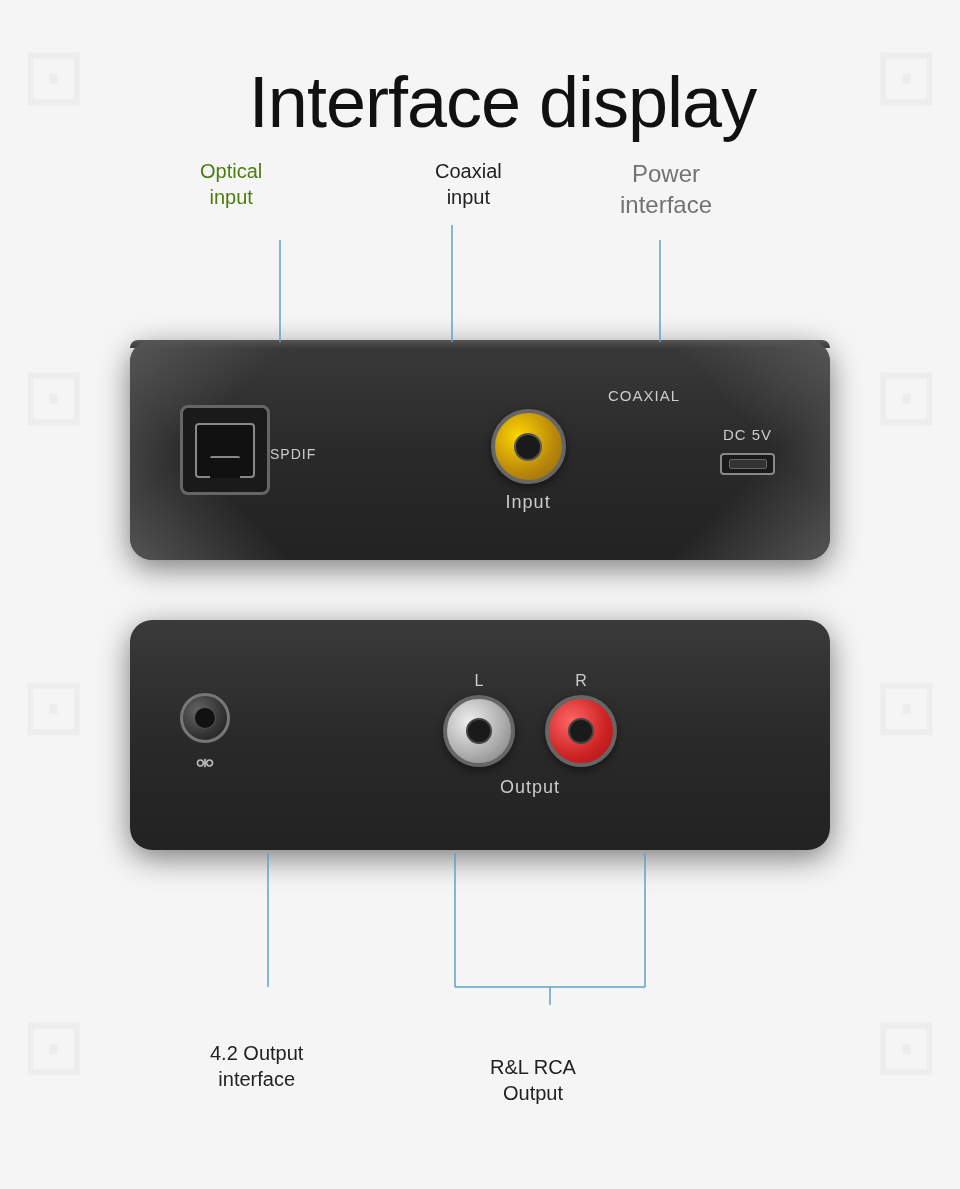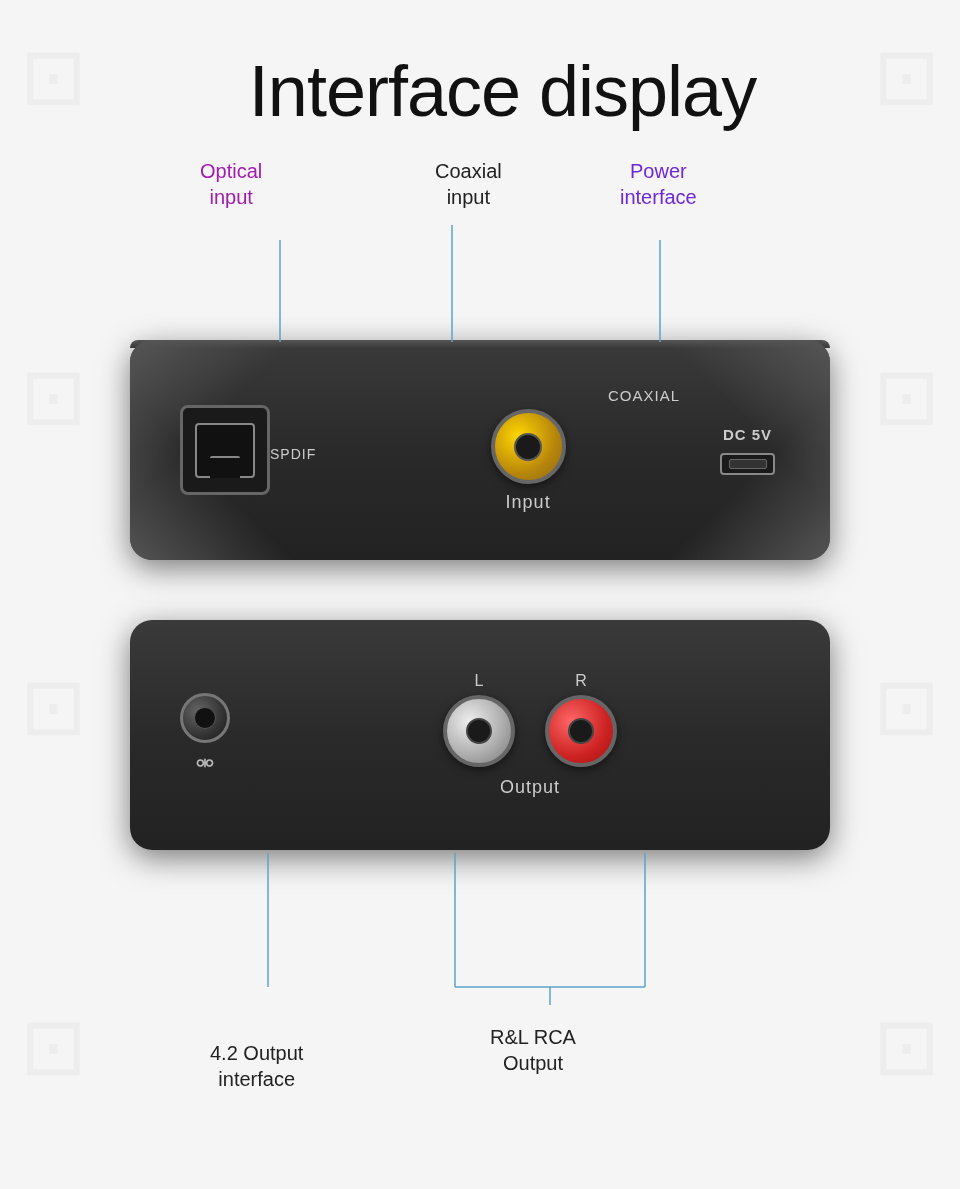--- a/index.html
+++ b/index.html
@@ -176,21 +176,20 @@
       letter-spacing: 1px;
     }
 
     
     .power-section {
       display: flex;
       flex-direction: column;
       align-items: center;
       margin-left: auto;
       margin-right: 15px;
-      font-weight: bold;
     }
 
     .dc5v-label {
       color: #ccc;
       font-size: 15px;
       letter-spacing: 1px;
       margin-bottom: 10px;
     }
 
     .micro-usb {
@@ -334,21 +333,21 @@
 
     
     .main-container {
       position: relative;
       width: 960px;
       height: 1189px;
     }
 
     .title-area {
       position: absolute;
-      top: 20px;
+      top: 31px;
       left: 0;
       right: 0;
       text-align: center;
       margin-left: 45px;
     }
 
     .top-label-optical {
       position: absolute;
       top: 158px;
       left: 200px;
@@ -383,21 +382,21 @@
     
     .bottom-label-35 {
       position: absolute;
       top: 1040px;
       left: 210px;
       text-align: center;
     }
 
     .bottom-label-rca {
       position: absolute;
-      top: 1024px;
+      top: 1054px;
       left: 490px;
       text-align: center;
     }
 
     
     .top-device-wrapper {
       position: absolute;
       top: 340px;
       left: 130px;
       right: 130px;
@@ -451,31 +450,31 @@
     <line x1="455" y1="853" x2="455" y2="987" stroke="#5ba3c9" stroke-width="1.5"></line>
 
     <line x1="645" y1="853" x2="645" y2="987" stroke="#5ba3c9" stroke-width="1.5"></line>
 
     <line x1="455" y1="987" x2="645" y2="987" stroke="#5ba3c9" stroke-width="1.5"></line>
 
     <line x1="550" y1="987" x2="550" y2="1005" stroke="#5ba3c9" stroke-width="1.5"></line>
   </svg>
 
   <div class="top-label-optical">
-    <span class="label-text" style="white-space:pre-line; font-size:20px; color:#a21caf;">Optical
+    <span class="label-text" style="white-space:pre-line; font-size:20px; color:#4d7c0f;">Optical
 input</span>
   </div>
 
   <div class="top-label-coaxial">
     <span class="label-text" style="white-space:pre-line; font-size:20px; color:#222;">Coaxial
 input</span>
   </div>
 
   <div class="top-label-power">
-    <span class="label-text" style="white-space:pre-line; font-size:20px; color:#6d28d9;">Power
+    <span class="label-text" style="white-space:pre-line; font-size:24px; color:#737373;">Power
 interface</span>
   </div>
 
   <div class="top-device-wrapper">
     <div class="device-top">
       <div class="device-top-content">
 
         <div class="spdif-port">
           <div class="spdif-box">
             <div class="spdif-inner"></div>

